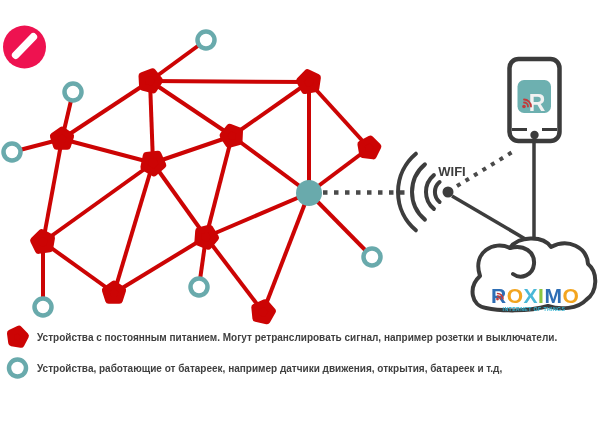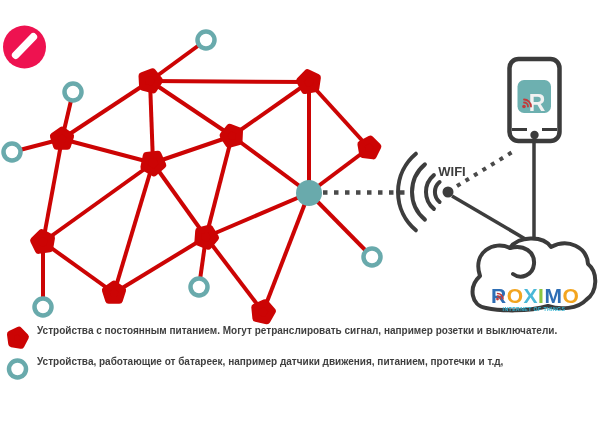--- a/index.html
+++ b/index.html
@@ -1,20 +1,20 @@
 <!DOCTYPE html>
 <html><head>
 <meta charset="utf-8">
 <style>
   html,body{margin:0;padding:0;background:#fff;}
   #canvas{position:relative;width:600px;height:432px;background:#fff;overflow:hidden;
           font-family:"Liberation Sans",sans-serif;}
   #net{position:absolute;left:0;top:0;}
   .legend{position:absolute;left:4px;top:325px;width:594px;display:flex;flex-direction:column;gap:7px;}
-  .lrow{display:flex;align-items:flex-start;gap:6px;height:24px;}
+  .lrow{display:flex;align-items:center;gap:6px;height:24px;}
   .ltext{font-size:10px;font-weight:bold;color:#3f3f3f;white-space:nowrap;letter-spacing:0;}
   svg text{font-family:"Liberation Sans",sans-serif;}
 </style>
 </head>
 <body>
 
 <div id="canvas">
 
   <svg id="net" width="600" height="432" viewBox="0 0 600 432">
 
@@ -129,17 +129,17 @@
     <div class="lrow">
       <svg width="27" height="26">
         <polygon points="13.5,5 21.1,10.5 18.2,19.6 8.8,19.6 5.9,10.5" fill="#cc0404" stroke="#cc0404" stroke-width="7" stroke-linejoin="round" transform="rotate(10 13.5 13)"></polygon>
       </svg>
       <span class="ltext">Устройства с постоянным питанием. Могут ретранслировать сигнал, например розетки и выключатели.</span>
     </div>
     <div class="lrow">
       <svg width="27" height="26">
         <circle cx="13.5" cy="13" r="8.5" fill="#fff" stroke="#69aaac" stroke-width="4.5"></circle>
       </svg>
-      <span class="ltext">Устройства, работающие от батареек, например датчики движения, питанием, протечки и т.д,</span>
+      <span class="ltext">Устройства, работающие от батареек, например датчики движения, открытия, батареек и т.д,</span>
     </div>
   </div>
 
 </div>
 
 </body></html>

